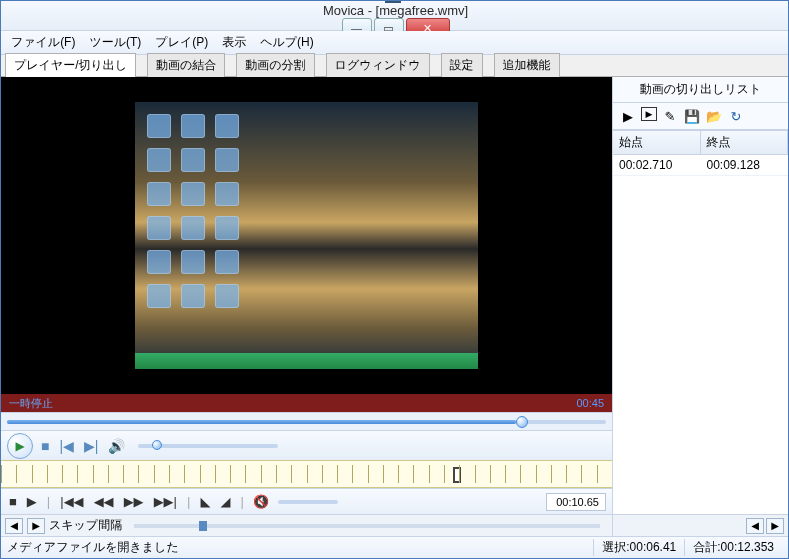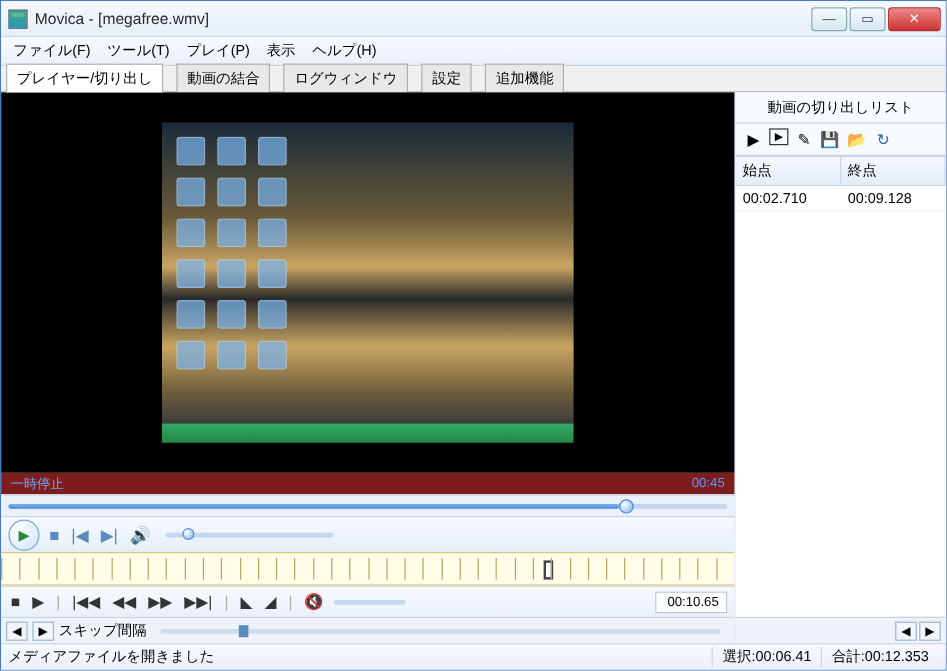--- a/index.html
+++ b/index.html
@@ -1,18 +1,18 @@
 <!DOCTYPE html>
 <html><head>
 <meta charset="utf-8">
 <style>
 * { box-sizing: border-box; margin: 0; padding: 0; }
 body { font-family: "Meiryo UI", "MS UI Gothic", sans-serif; font-size: 12px; background: #fff; }
 .window { width: 789px; height: 559px; border: 1px solid #4a7abc; background: #fff; display: flex; flex-direction: column; box-shadow: 0 0 8px rgba(0,0,0,0.15); margin: 0 auto; }
-.titlebar { height: 30px; background: linear-gradient(#f5f9ff,#e6eef8); display: flex; align-items: center; padding: 0 4px 0 6px; border-bottom: 1px solid #c8d4e6; }
+.titlebar { height: 30px; background: linear-gradient(#f5f9ff,#e6eef8); display: flex; align-items: center; padding: 0 4px 0 6px; border-bottom: 1px solid #c8d4e6; flex-direction: column; }
 .titlebar .app-icon { width: 16px; height: 16px; background: linear-gradient(#4a7,#29b); border: 1px solid #357; margin-right: 6px; position: relative; }
 .titlebar .app-icon::before { content: ""; position: absolute; inset: 2px 2px auto 2px; height: 3px; background: #fff3; }
 .titlebar .title { flex: 1; color: #2a2a2a; font-size: 13px; }
 .win-btns { display: flex; gap: 2px; }
 .win-btn { width: 30px; height: 20px; border: 1px solid #8aa; background: linear-gradient(#f4faff,#d6e6f4); border-radius: 3px; display: flex; align-items: center; justify-content: center; font-size: 11px; color: #444; cursor: default; }
 .win-btn.close { background: linear-gradient(#e88,#c33); border-color: #a33; color: #fff; width: 44px; }
 .menubar { height: 24px; background: linear-gradient(#f7faff,#e9f0fa); border-bottom: 1px solid #c8d4e6; display: flex; align-items: center; padding: 0 4px; gap: 2px; }
 .menu-item { padding: 2px 6px; cursor: default; }
 .tabbar { height: 22px; display: flex; align-items: flex-end; padding: 0 4px; gap: 12px; background: #f0f0f0; border-bottom: 1px solid #b0b0b0; }
 .tab { padding: 3px 8px; border: 1px solid #b0b0b0; border-bottom: none; background: #e8e8e8; font-size: 12px; cursor: default; margin-right: -1px; position: relative; top: 1px; }
@@ -81,20 +81,21 @@
     <div class="menu-item">ファイル(F)</div>
     <div class="menu-item">ツール(T)</div>
     <div class="menu-item">プレイ(P)</div>
     <div class="menu-item">表示</div>
     <div class="menu-item">ヘルプ(H)</div>
   </div>
 
   <div class="tabbar">
     <div class="tab active">プレイヤー/切り出し</div>
     <div class="tab">動画の結合</div>
+    <div class="tab">動画の分割</div>
     <div class="tab">ログウィンドウ</div>
     <div class="tab">設定</div>
     <div class="tab">追加機能</div>
   </div>
 
   <div class="main-row">
 
     <div class="left-panel">
 
       <div class="video-area">

